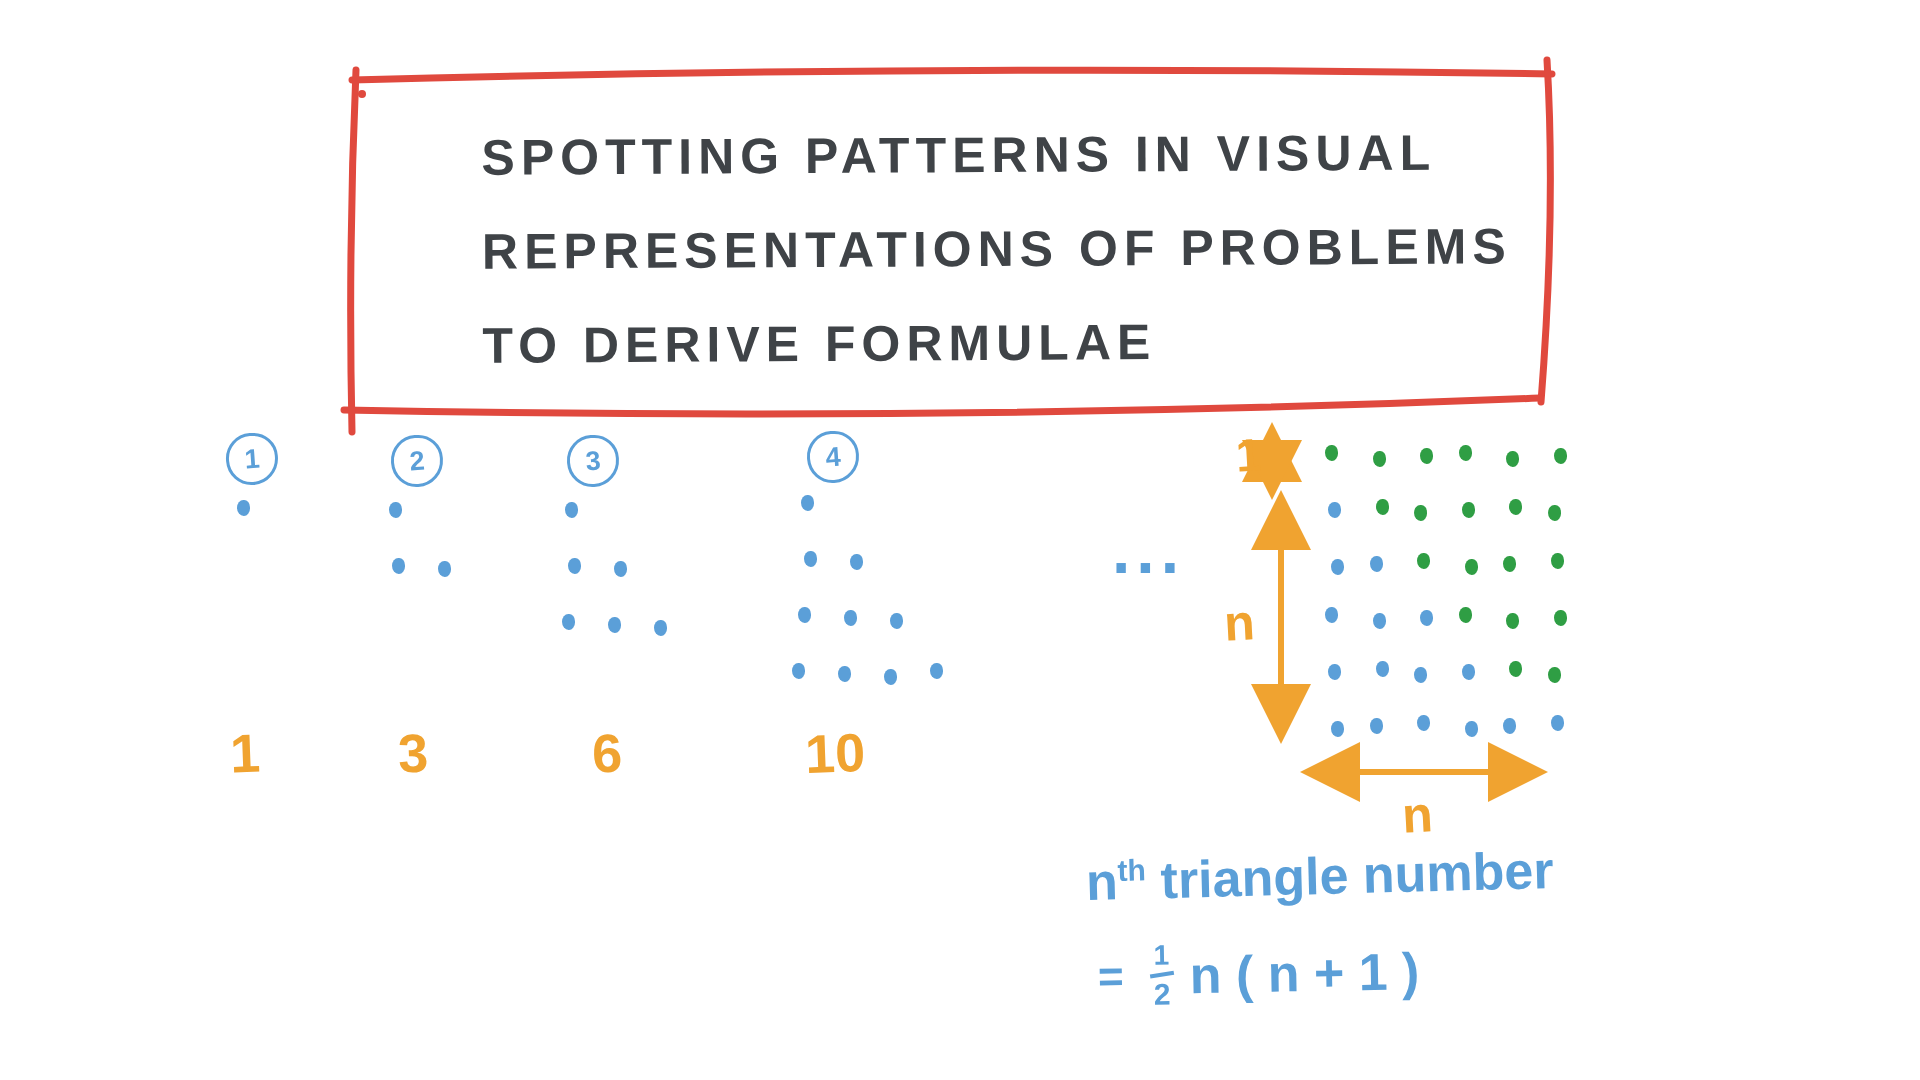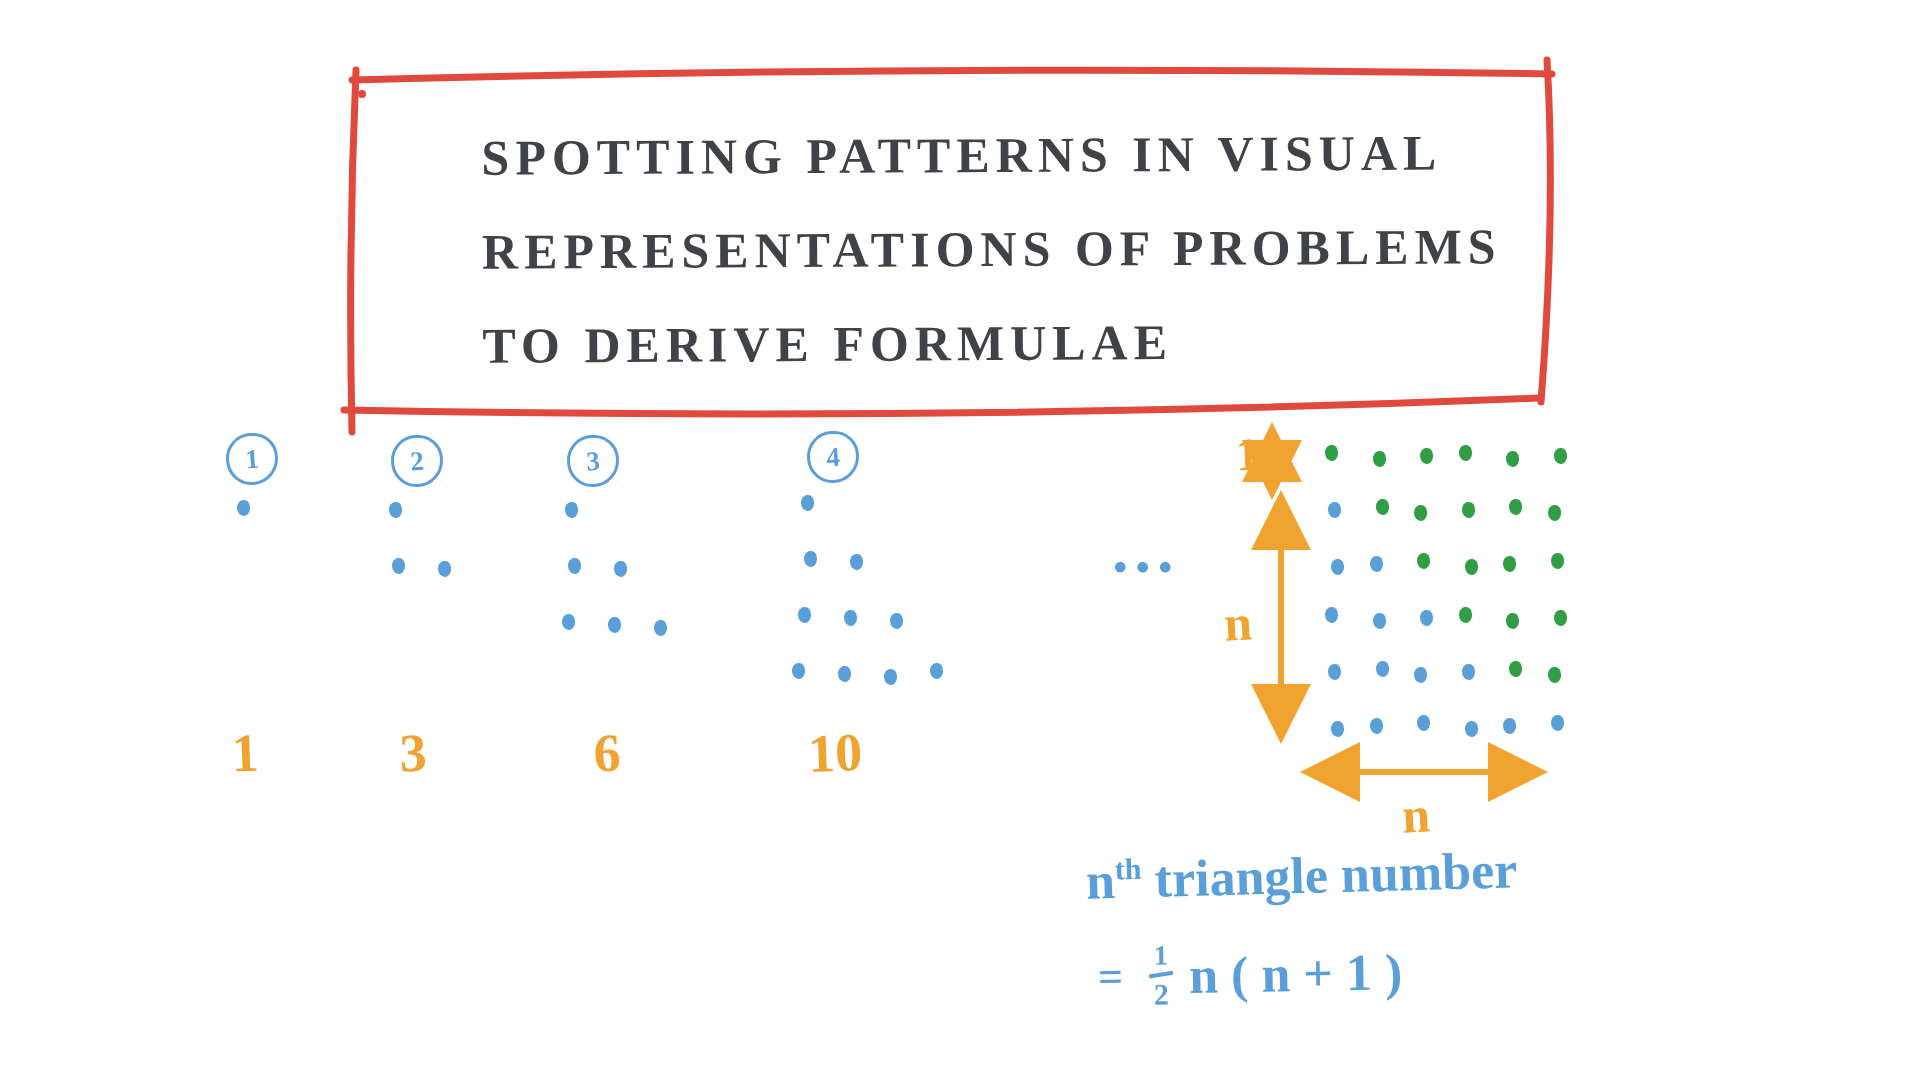--- a/index.html
+++ b/index.html
@@ -1,21 +1,21 @@
 <!DOCTYPE html>
 <html style="--red: #e0493e; --blue: #5b9fd8; --orange: #f0a330; --green: #2f9e44; --ink: #3f4347;"><head>
 <meta charset="utf-8">
 <style>
   :root{
     --red:#e0493e; --blue:#5b9fd8; --orange:#f0a330; --green:#2f9e44; --ink:#3f4347;
   }
   html,body{margin:0;padding:0;background:#ffffff;}
   .canvas{
     position:relative; width:1920px; height:1080px; overflow:hidden; background:#ffffff;
-    font-family:Liberation Serif, serif;
+    font-family:Liberation Sans, sans-serif;
     border-radius:19px;
   }
   svg.strokes{position:absolute; left:0; top:0; width:1920px; height:1080px; pointer-events:none;}
   .red-stroke{stroke:var(--red); stroke-width:7; fill:none; stroke-linecap:round;}
   .red-fill{fill:var(--red);}
   .orange-stroke{stroke:var(--orange); stroke-width:6; fill:none; stroke-linecap:round;}
   .orange-fill{fill:var(--orange);}
 
   .title{
     position:absolute; left:482px; top:108px; color:var(--ink);

